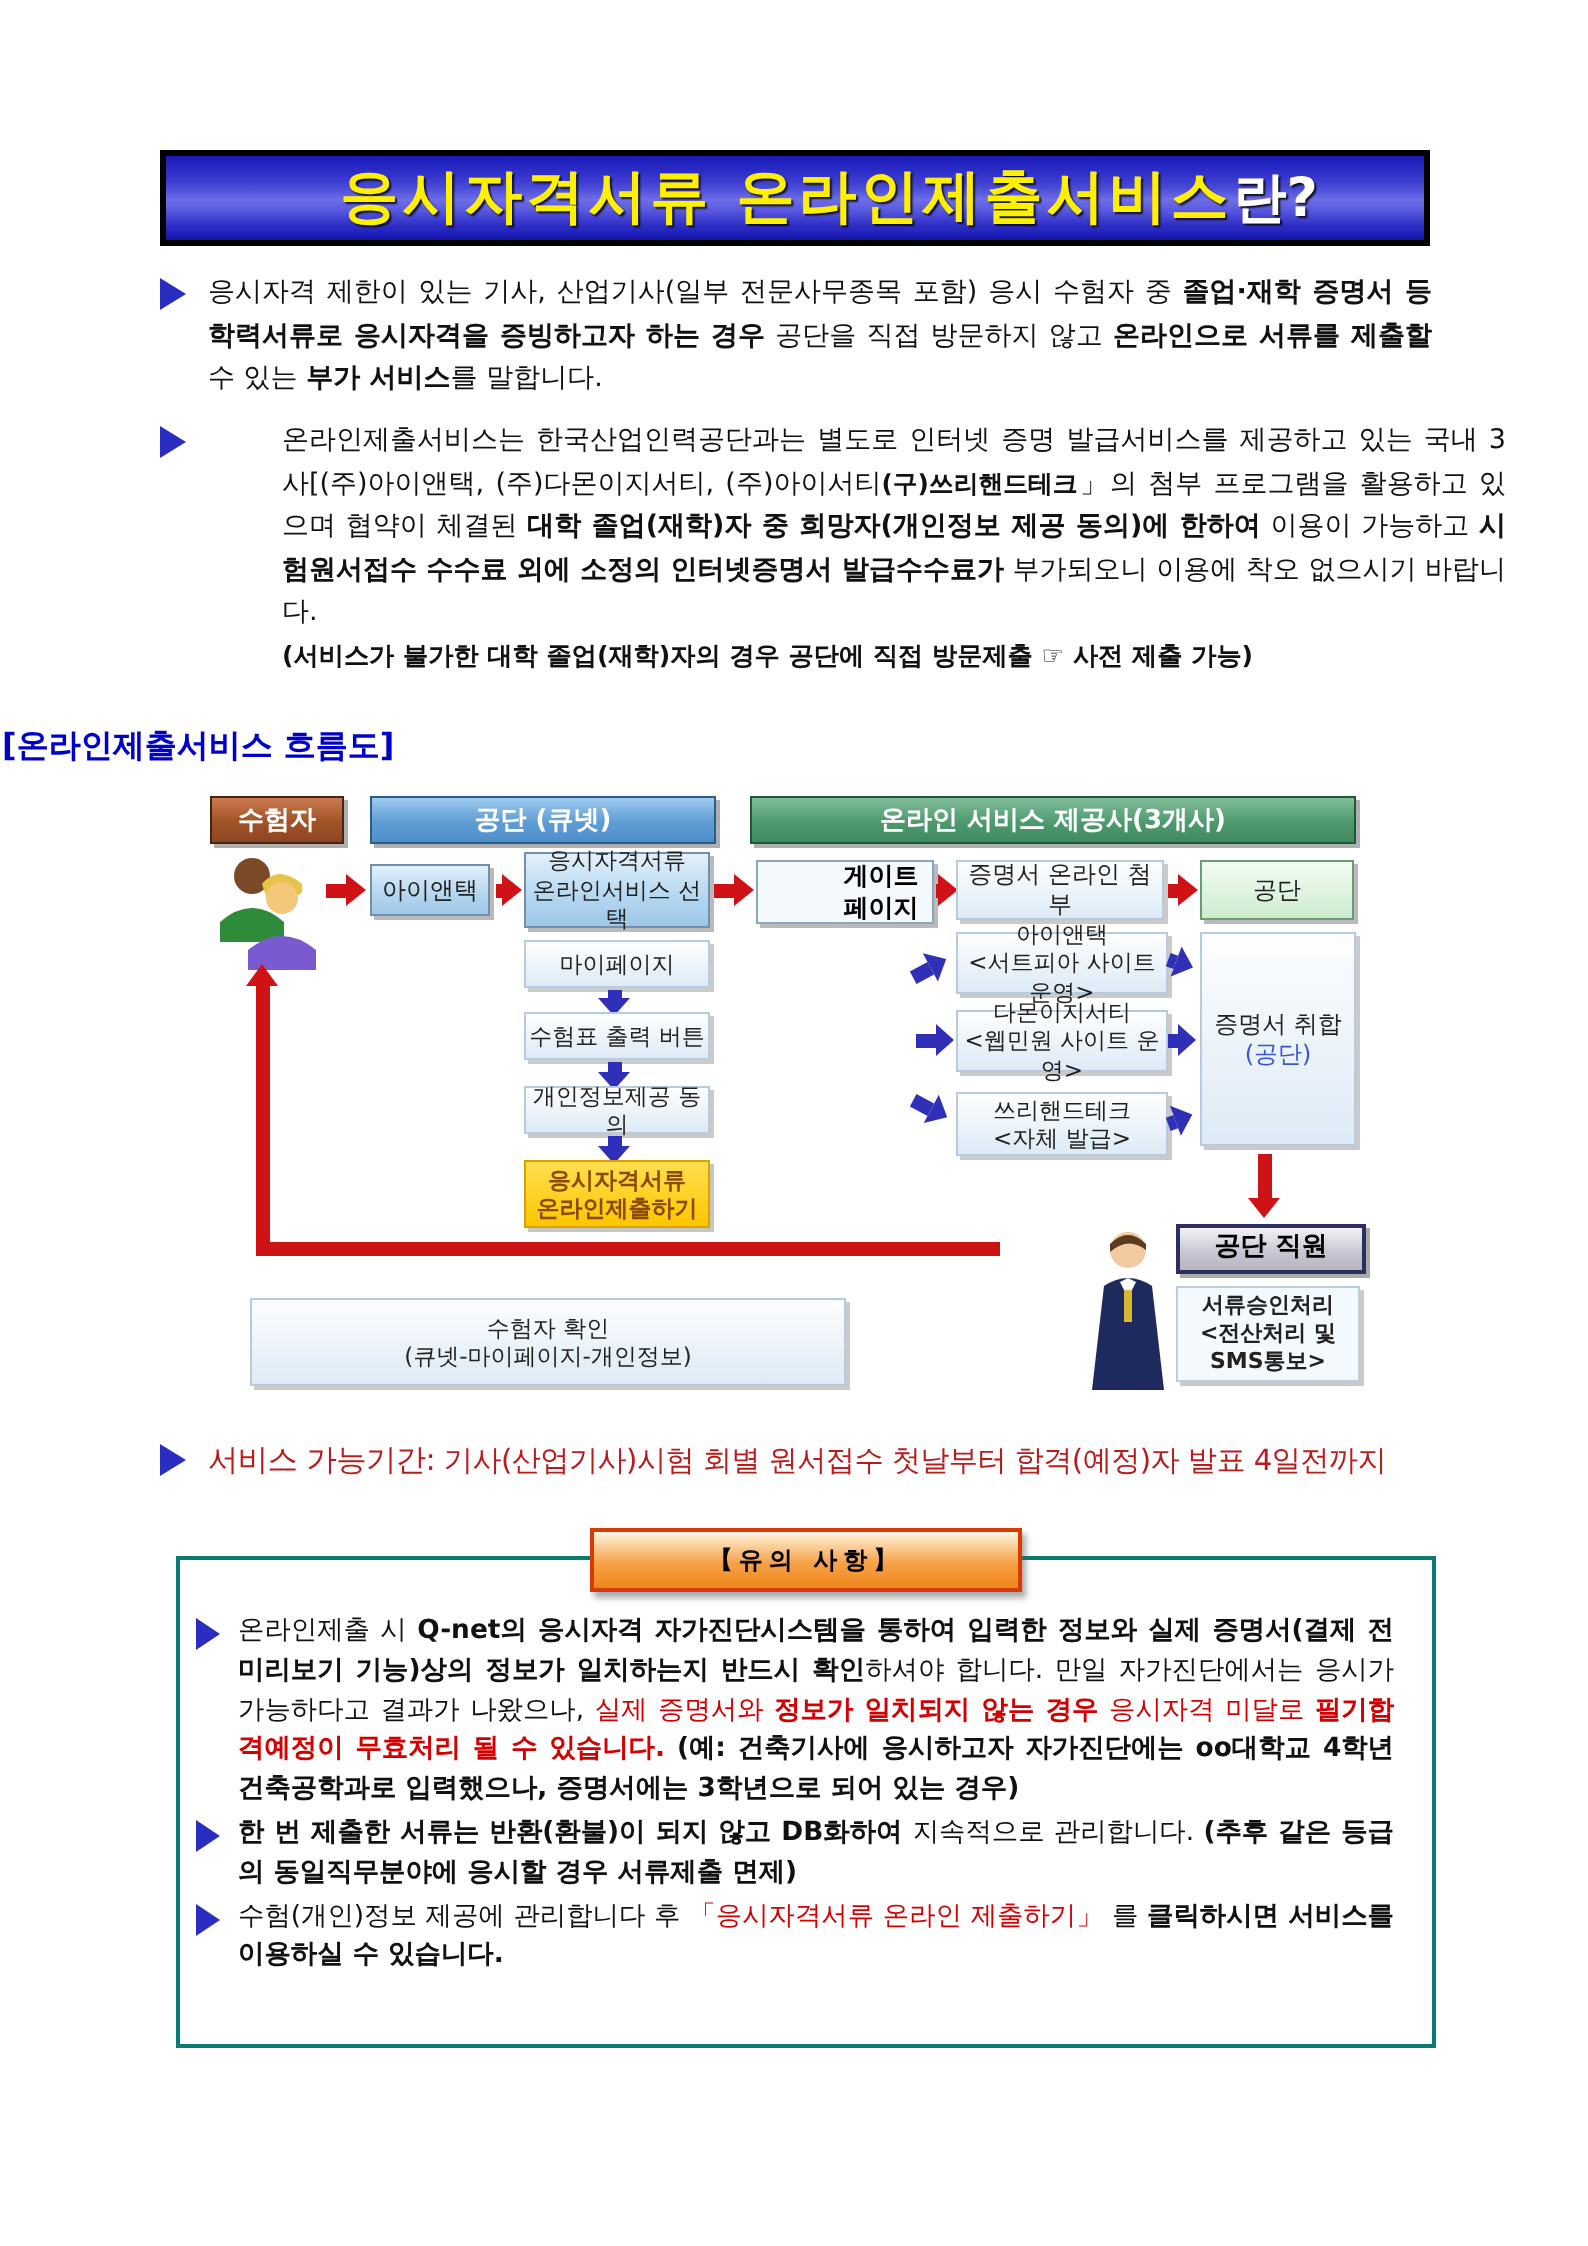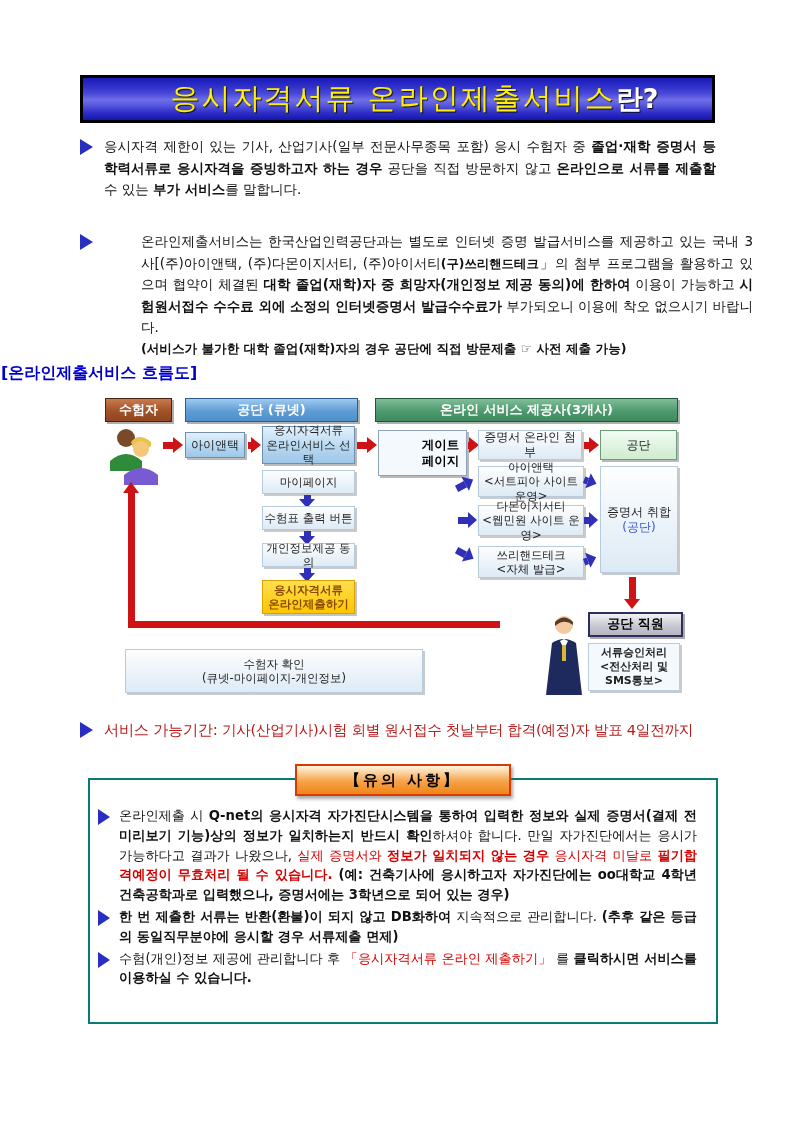--- a/index.html
+++ b/index.html
@@ -4,31 +4,31 @@
 <style>
   html,body{margin:0;padding:0;background:#fff;}
   .page{position:relative;width:794px;height:1123px;background:#fff;
         font-family:"DejaVu Sans","Liberation Sans",sans-serif;color:#111;overflow:hidden;}
 
   
   .title-banner{position:absolute;left:80px;top:75px;width:629px;height:42px;
     border:3px solid #000;
     background:linear-gradient(180deg,#1a1ab8 0%,#2c2cc8 18%,#4a4ad8 38%,#6e6ee8 52%,#5a5ae0 64%,#3030c8 82%,#1414b0 100%);
     display:flex;align-items:center;justify-content:center;}
-  .title-main{color:#ffef00;font-size:29px;font-weight:normal;letter-spacing:2px;
+  .title-main{color:#ffef00;font-size:29px;font-weight:bold;letter-spacing:2px;
     text-shadow:1px 1px 1px rgba(0,0,0,.85);margin-left:34px;}
   .title-suffix{color:#ffffff;font-size:27px;font-weight:bold;text-shadow:1px 1px 1px rgba(0,0,0,.85);}
 
   
   .tri{flex:none;width:0;height:0;border-left:13px solid #2a2ec0;
        border-top:8px solid transparent;border-bottom:8px solid transparent;margin-top:3px;}
   .para{position:absolute;display:flex;gap:11px;}
   .ptext{width:612px;text-align:justify;font-size:13.5px;line-height:1.6;}
   .p1{left:80px;top:136px;}
-  .p2{left:80px;top:231px;gap:48px;}
+  .p2{left:80px;top:210px;gap:48px;}
   .note-line{display:block;font-size:12.6px;font-weight:bold;text-align:left;}
   .run-b{font-weight:bold;}
   .run-r{color:#d40000;}
   .run-s{font-size:12.4px;}
 
   
   .flow-title{position:absolute;left:1px;top:363px;width:100%;
      color:#0000cc;font-weight:bold;font-size:16px;}
 
   
@@ -58,21 +58,21 @@
         box-shadow:2px 2px 0 rgba(150,150,150,.55);}
   .staffhdr{background:linear-gradient(180deg,#f2f2f5 0%,#c6c6d2 60%,#b5b5c2 100%);
         border:2px solid #2e2e5e;font-weight:bold;font-size:13px;color:#000;
         box-shadow:2px 2px 0 rgba(100,100,100,.55);}
   .staffbox{background:#f4f9fd;border:1px solid #b9cfe0;box-shadow:2px 2px 0 rgba(150,150,150,.5);
         font-size:11px;font-weight:bold;}
   .collect-sub{color:#3a56d4;}
 
   .b-apply{left:185px;top:39px;width:60px;height:26px;font-size:12px;}
   .b-select{left:262px;top:33px;width:93px;height:38px;}
-  .b-gate{left:378px;top:37px;width:89px;height:46px;padding-left:36px;}
+  .b-gate{left:378px;top:37px;width:89px;height:32px;padding-left:36px;}
   .b-attach{left:478px;top:37px;width:104px;height:30px;font-size:12px;}
   .b-hrdk{left:600px;top:37px;width:77px;height:30px;}
   .s1{left:262px;top:77px;width:93px;height:24px;}
   .s2{left:262px;top:113px;width:93px;height:24px;}
   .s3{left:262px;top:150px;width:93px;height:24px;}
   .s4{left:262px;top:187px;width:93px;height:34px;}
   .b-search{left:378px;top:92px;width:80px;height:70px;}
   .b-prov1{left:478px;top:73px;width:106px;height:31px;}
   .b-prov2{left:478px;top:112px;width:106px;height:31px;}
   .b-prov3{left:478px;top:153px;width:106px;height:32px;}
@@ -124,21 +124,21 @@
   .period .tri{margin-top:2px;}
   .period-text{color:#b91c1c;font-weight:normal;font-size:14.6px;letter-spacing:-0.3px;}
   .period-label{font-size:15.2px;}
 
   
   .notice{position:absolute;left:88px;top:778px;width:630px;height:246px;
      border:2px solid #0a7a74;box-sizing:border-box;}
   .notice-header{position:absolute;left:50%;top:-16px;transform:translateX(-50%);
      width:212px;height:28px;display:flex;align-items:center;justify-content:center;
      background:linear-gradient(180deg,#fff6e0 0%,#f6a24a 55%,#ef8617 100%);
-     border:2px solid #d93a00;font-weight:bold;font-size:15px;letter-spacing:3px;color:#000;
+     border:2px solid #d93a00;font-weight:bold;font-size:12px;letter-spacing:3px;color:#000;
      box-shadow:2px 3px 3px rgba(90,90,90,.5);}
   .nitems{padding:26px 12px 8px 8px;display:flex;flex-direction:column;gap:2px;}
   .nitem{display:flex;gap:9px;}
   .nitem .tri{border-left-width:12px;margin-top:3px;}
   .ntext{width:578px;text-align:justify;font-size:13.2px;line-height:1.5;}
 </style>
 </head>
 <body>
 
 <div class="page">

